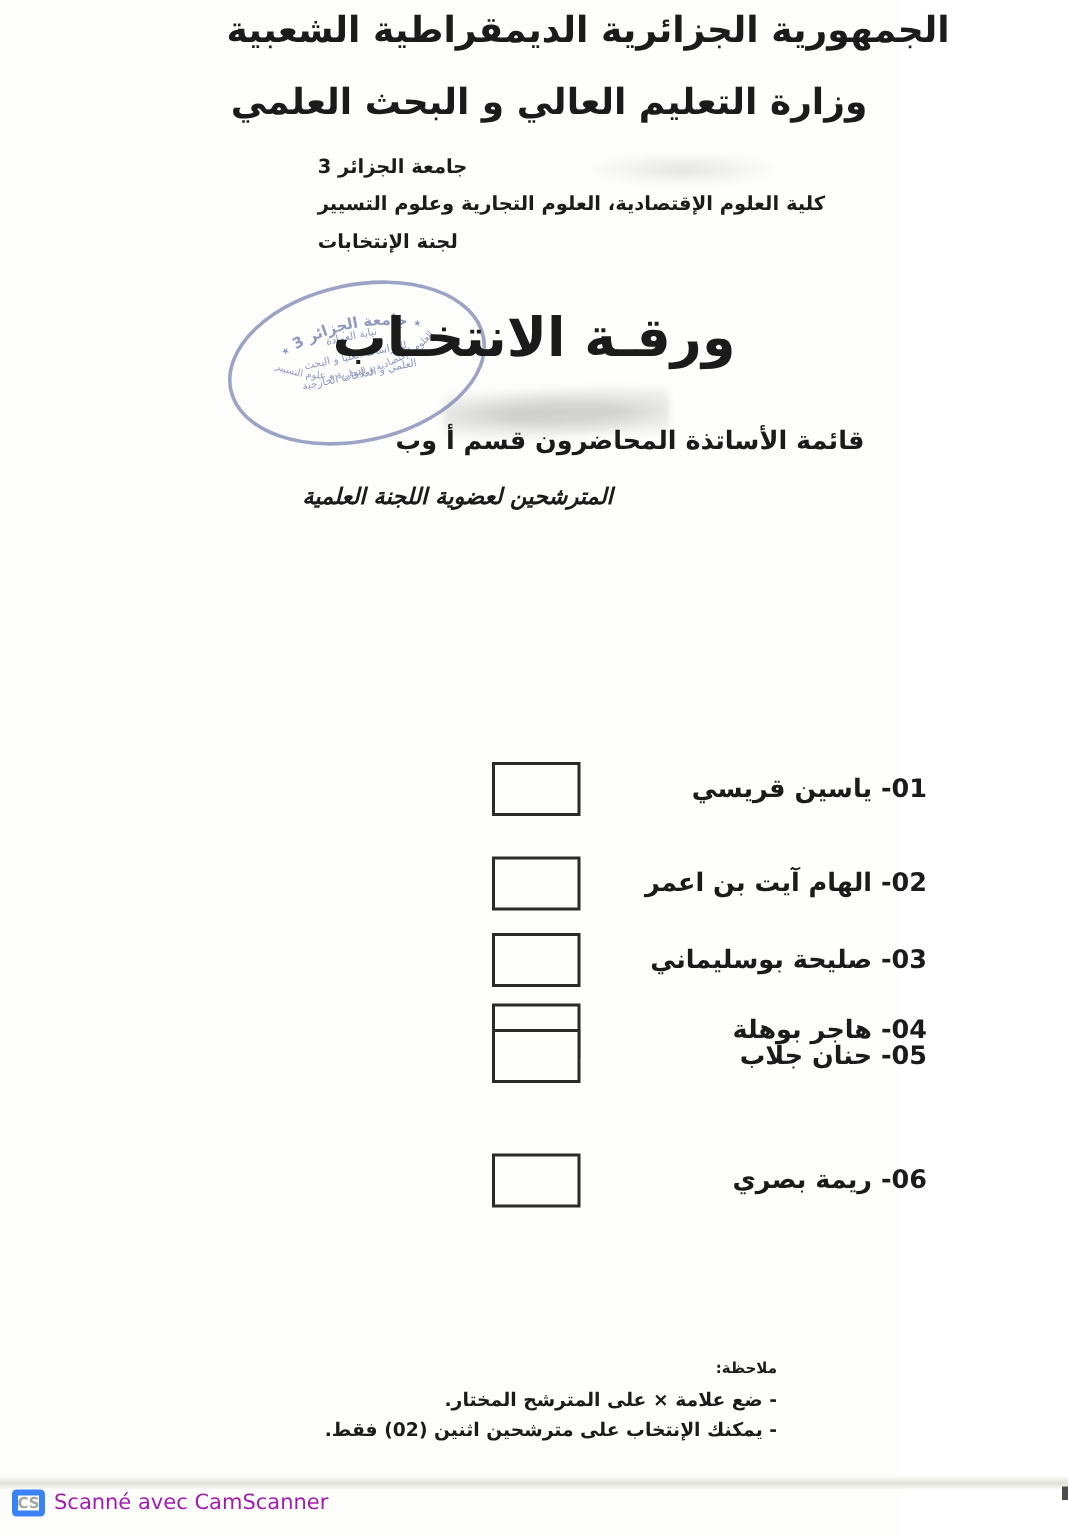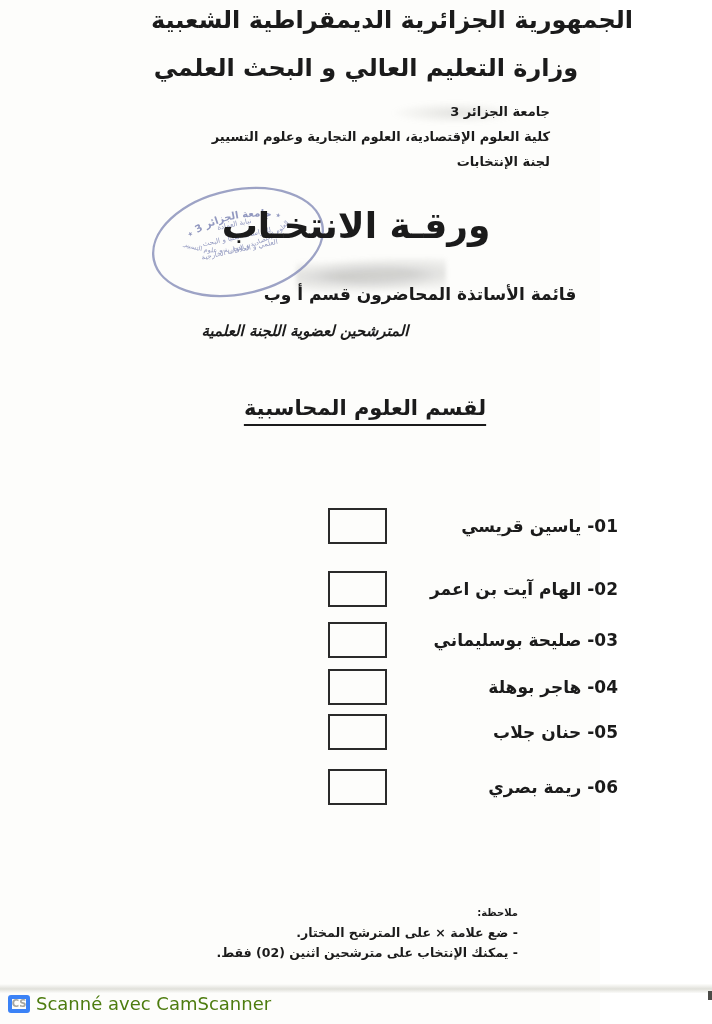--- a/index.html
+++ b/index.html
@@ -18,21 +18,21 @@
   .abs { position:absolute; white-space:nowrap; }
   .ctr { transform:translateX(-50%); }
   .ar { direction:rtl; unicode-bidi:embed; }
   .b { font-weight:bold; }
 
   .gov-line1 { top:6px; left:392px; font-size:24px; letter-spacing:0.5px; }
   .gov-line2 { top:54px; left:366px; font-size:24px; }
 
   .inst-block {
     top:99px; right:50px;
-    text-align:right;
+    text-align:left;
     font-size:13px; font-weight:bold;
     line-height:25px;
     white-space:nowrap;
   }
 
   .stamp-wrap {
     top:184px; left:146px;
     width:184px; height:116px;
     transform:rotate(-12deg);
     opacity:0.82;
@@ -96,21 +96,21 @@
     direction:ltr;
   }
   .cs-badge {
     width:22px; height:18px;
     border:4px solid #3b82f6;
     border-radius:3px;
     color:#a6a6a0;
     font-size:10px; font-weight:bold;
     display:flex; align-items:center; justify-content:center;
   }
-  .wm-text { color:#4d7c0f; font-size:18px; }
+  .wm-text { color:#a21caf; font-size:14px; }
 </style>
 </head>
 <body>
 
 <div id="scan-page">
 
   <div class="abs ctr ar b gov-line1">الجمهورية الجزائرية الديمقراطية الشعبية</div>
   <div class="abs ctr ar b gov-line2">وزارة التعليم العالي و البحث العلمي</div>
 
   <div class="abs smudge2"></div>
@@ -137,39 +137,38 @@
       <text x="92" y="68" text-anchor="middle" font-size="7" fill="#7b83b3">العلمي و العلاقات الخارجية</text>
       <text font-size="6.5" fill="#7b83b3">
         <textPath href="#arcBot" startOffset="50%" text-anchor="middle">العلوم الإقتصادية و التجارية و علوم التسيير</textPath>
       </text>
     </svg>
   </div>
 
   <div class="abs ctr ar b doc-title">ورقـة الانتخـاب</div>
   <div class="abs ctr ar b subtitle1">قائمة الأساتذة المحاضرون قسم أ وب</div>
   <div class="abs ctr ar b subtitle2">المترشحين لعضوية اللجنة العلمية</div>
-  <div class="abs ctr ar b dept-title">لقسم العلوم المحاسبية</div>
 
   <div class="cand-row" style="top:508px">
     <div class="cand-box"></div>
     <div class="cand-name ar">01- ياسين قريسي</div>
   </div>
   <div class="cand-row" style="top:571px">
     <div class="cand-box"></div>
     <div class="cand-name ar">02- الهام آيت بن اعمر</div>
   </div>
   <div class="cand-row" style="top:622px">
     <div class="cand-box"></div>
     <div class="cand-name ar">03- صليحة بوسليماني</div>
   </div>
   <div class="cand-row" style="top:669px">
     <div class="cand-box"></div>
     <div class="cand-name ar">04- هاجر بوهلة</div>
   </div>
-  <div class="cand-row" style="top:714px">
+  <div class="cand-row" style="top:686px">
     <div class="cand-box"></div>
     <div class="cand-name ar">05- حنان جلاب</div>
   </div>
   <div class="cand-row" style="top:769px">
     <div class="cand-box"></div>
     <div class="cand-name ar">06- ريمة بصري</div>
   </div>
 
   <div class="abs ar note-block">
     <div class="note-heading">ملاحظة:</div>

